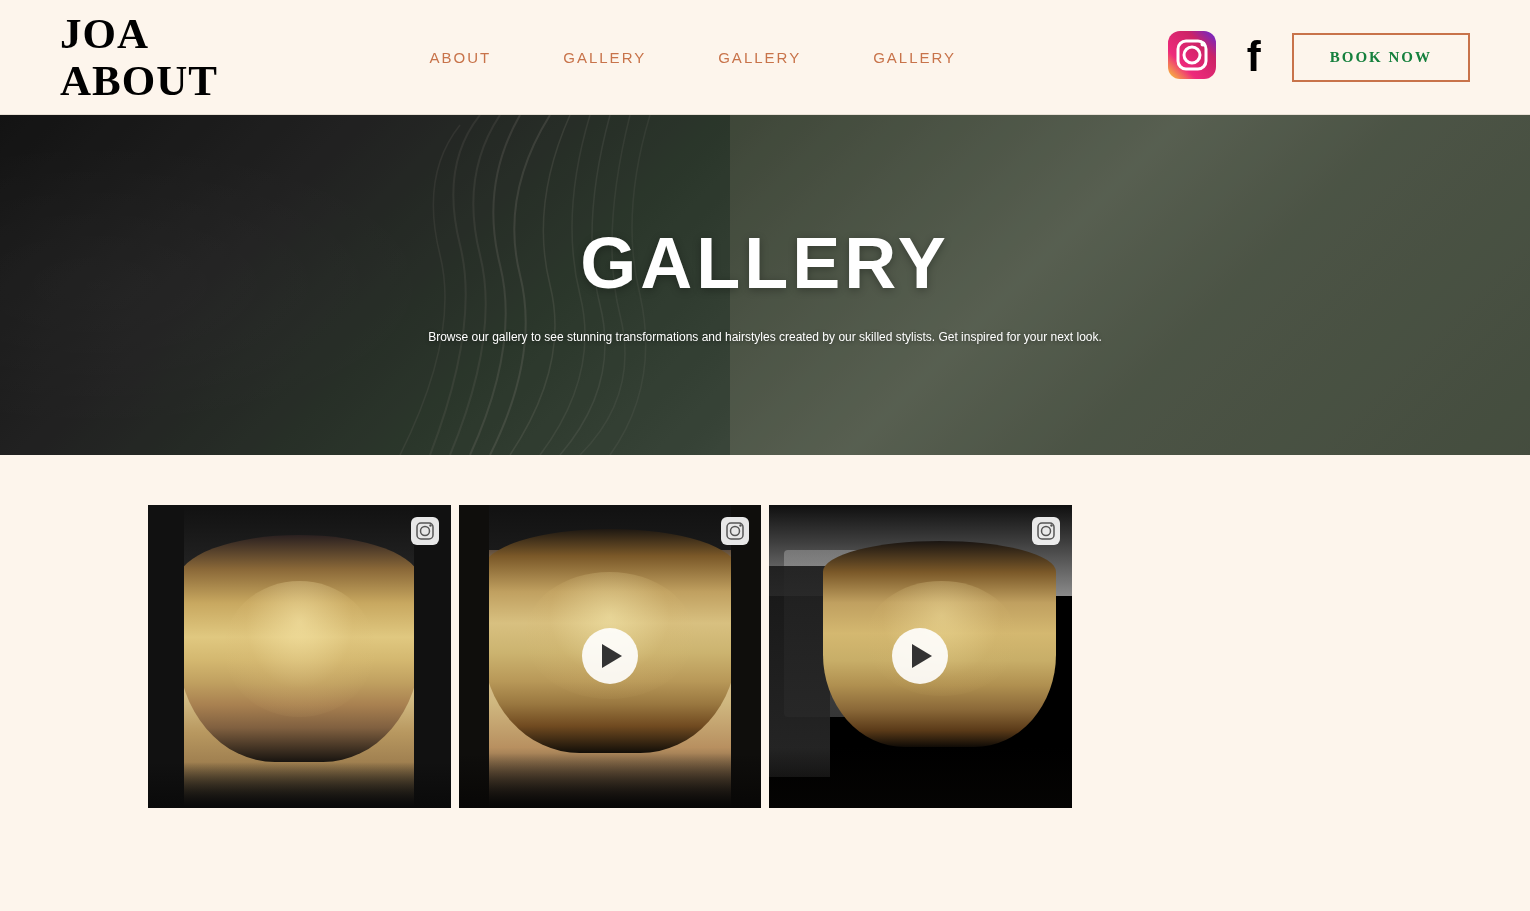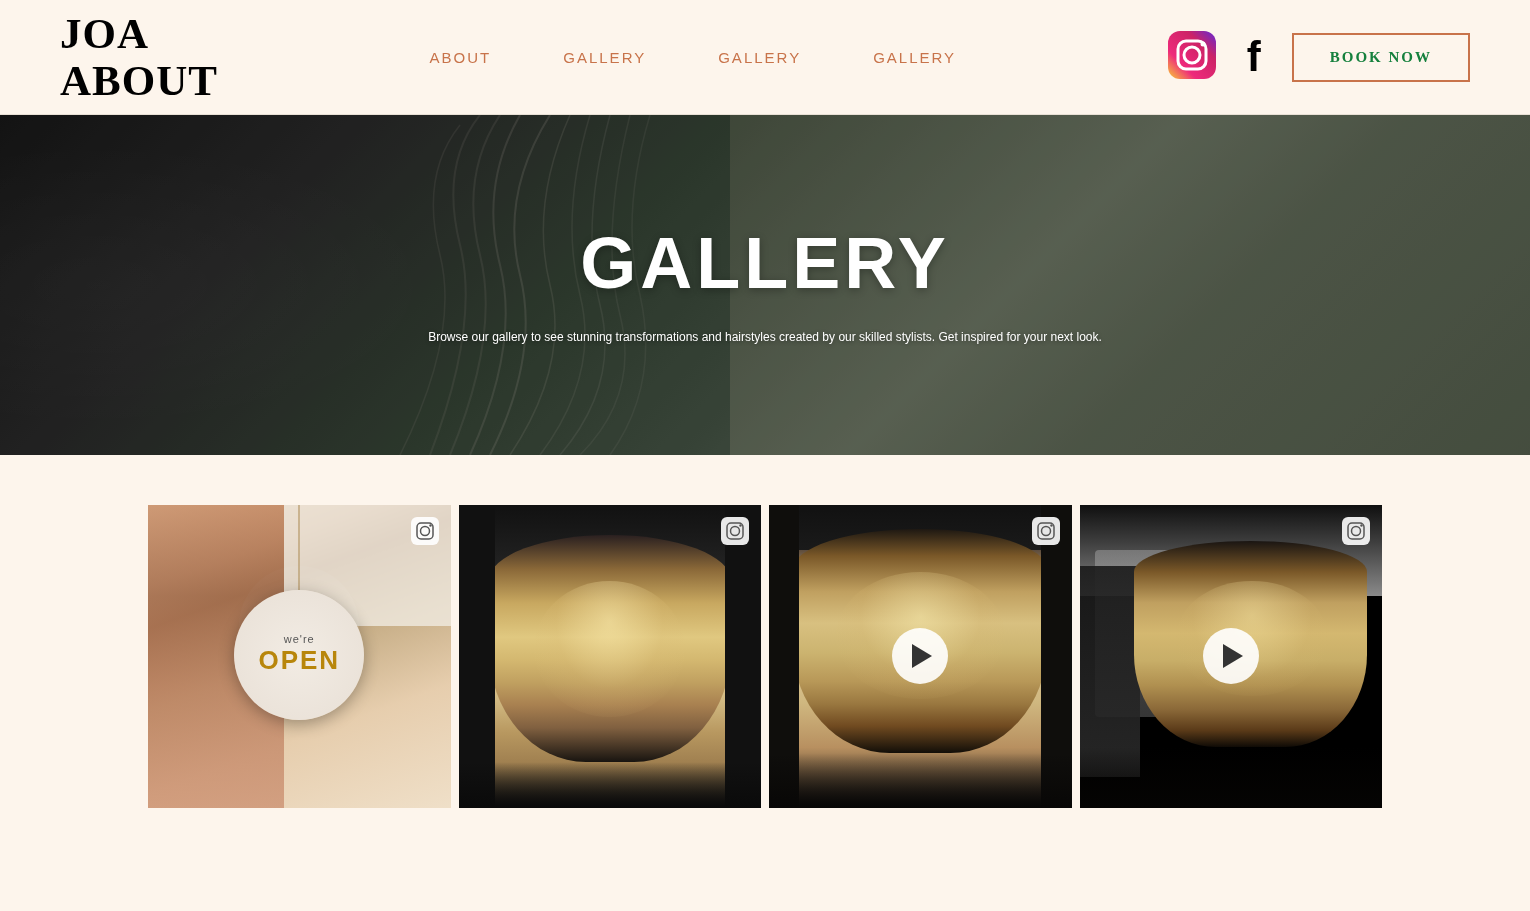--- a/index.html
+++ b/index.html
@@ -385,129 +385,103 @@
 
   <div class="hero-content">
     <h1 class="hero-title">GALLERY</h1>
     <p class="hero-subtitle">Browse our gallery to see stunning transformations and hairstyles created by our skilled stylists. Get inspired for your next look.</p>
   </div>
 </section>
 
 <section class="gallery-section">
   <div class="gallery-grid">
 
+
     <div class="gallery-item">
-      <div class="gallery-item-inner photo-1">
-
-        <div style="position:absolute; inset:0; background: linear-gradient(160deg, #f0d8b8 0%, #c8a080 20%, #a07858 30%, #d0b890 50%, #e8d0b0 70%, #f0e0c8 100%); opacity:0.9;"></div>
-
-        <div style="position:absolute; left:0; top:0; width:45%; height:100%; background: linear-gradient(180deg, #c0805a 0%, #a06848 30%, #b87858 60%, #c88868 100%); opacity:0.7;"></div>
-
-        <div style="position:absolute; right:0; top:0; width:55%; height:40%; background: rgba(240,235,225,0.8);"></div>
-
-        <div class="sign-string"></div>
-
-        <div class="hanging-sign">
-          <span class="we-are-text">we're</span>
-          <span class="open-text">OPEN</span>
+      <div class="gallery-item-inner photo-2">
+        <div style="position:absolute; inset:0;">
+
+          <div style="position:absolute; top:0; left:0; right:0; height:20%; background: linear-gradient(180deg, #111 0%, #222 100%);"></div>
+
+          <div style="position:absolute; top:10%; left:10%; right:10%; bottom:15%; background: linear-gradient(180deg, #2a2020 0%, #8a6838 15%, #c8a860 30%, #e0c880 45%, #d4b870 55%, #c0a060 65%, #a88050 75%, #806040 85%, #181410 100%); border-radius: 50% 50% 40% 40% / 20% 20% 50% 50%;"></div>
+
+          <div style="position:absolute; top:25%; left:25%; width:50%; height:45%; background: radial-gradient(ellipse at 50% 30%, rgba(255,240,180,0.5) 0%, rgba(220,190,120,0.2) 50%, transparent 80%); border-radius:50%;"></div>
+
+          <div style="position:absolute; top:0; left:0; width:12%; height:100%; background: #111;"></div>
+          <div style="position:absolute; top:0; right:0; width:12%; height:100%; background: #111;"></div>
+          <div style="position:absolute; bottom:0; left:0; right:0; height:15%; background: linear-gradient(0deg, #0a0a0a 0%, transparent 100%);"></div>
         </div>
 
         <div class="instagram-badge">
           <svg width="28" height="28" viewBox="0 0 28 28">
             <rect width="28" height="28" rx="6" fill="rgba(255,255,255,0.9)"></rect>
             <rect x="6" y="6" width="16" height="16" rx="4" fill="none" stroke="#555" stroke-width="1.5"></rect>
             <circle cx="14" cy="14" r="4.5" fill="none" stroke="#555" stroke-width="1.5"></circle>
             <circle cx="19.5" cy="8.5" r="1.2" fill="#555"></circle>
           </svg>
         </div>
       </div>
     </div>
 
     <div class="gallery-item">
-      <div class="gallery-item-inner photo-2">
+      <div class="gallery-item-inner photo-3">
         <div style="position:absolute; inset:0;">
 
-          <div style="position:absolute; top:0; left:0; right:0; height:20%; background: linear-gradient(180deg, #111 0%, #222 100%);"></div>
-
-          <div style="position:absolute; top:10%; left:10%; right:10%; bottom:15%; background: linear-gradient(180deg, #2a2020 0%, #8a6838 15%, #c8a860 30%, #e0c880 45%, #d4b870 55%, #c0a060 65%, #a88050 75%, #806040 85%, #181410 100%); border-radius: 50% 50% 40% 40% / 20% 20% 50% 50%;"></div>
-
-          <div style="position:absolute; top:25%; left:25%; width:50%; height:45%; background: radial-gradient(ellipse at 50% 30%, rgba(255,240,180,0.5) 0%, rgba(220,190,120,0.2) 50%, transparent 80%); border-radius:50%;"></div>
-
-          <div style="position:absolute; top:0; left:0; width:12%; height:100%; background: #111;"></div>
-          <div style="position:absolute; top:0; right:0; width:12%; height:100%; background: #111;"></div>
-          <div style="position:absolute; bottom:0; left:0; right:0; height:15%; background: linear-gradient(0deg, #0a0a0a 0%, transparent 100%);"></div>
+          <div style="position:absolute; top:0; left:0; right:0; height:15%; background: linear-gradient(180deg, #111 0%, #1a1a1a 100%);"></div>
+
+          <div style="position:absolute; top:8%; left:8%; right:8%; bottom:18%; background: linear-gradient(180deg, #1e1812 0%, #7a5828 12%, #c0a060 28%, #d8c080 42%, #ccb470 55%, #b89858 68%, #9a7840 78%, #704a20 88%, #120e08 100%); border-radius: 50% 50% 38% 38% / 18% 18% 48% 48%;"></div>
+
+          <div style="position:absolute; top:22%; left:22%; width:56%; height:42%; background: radial-gradient(ellipse at 50% 35%, rgba(255,245,185,0.45) 0%, rgba(215,185,115,0.18) 50%, transparent 80%); border-radius:50%;"></div>
+
+          <div style="position:absolute; top:0; left:0; width:10%; height:100%; background: #0f0e0c;"></div>
+          <div style="position:absolute; top:0; right:0; width:10%; height:100%; background: #0f0e0c;"></div>
+          <div style="position:absolute; bottom:0; left:0; right:0; height:18%; background: linear-gradient(0deg, #080706 0%, transparent 100%);"></div>
+        </div>
+
+        <div class="play-button">
+          <div class="play-triangle"></div>
         </div>
 
         <div class="instagram-badge">
           <svg width="28" height="28" viewBox="0 0 28 28">
             <rect width="28" height="28" rx="6" fill="rgba(255,255,255,0.9)"></rect>
             <rect x="6" y="6" width="16" height="16" rx="4" fill="none" stroke="#555" stroke-width="1.5"></rect>
             <circle cx="14" cy="14" r="4.5" fill="none" stroke="#555" stroke-width="1.5"></circle>
             <circle cx="19.5" cy="8.5" r="1.2" fill="#555"></circle>
           </svg>
         </div>
       </div>
     </div>
 
     <div class="gallery-item">
-      <div class="gallery-item-inner photo-3">
-        <div style="position:absolute; inset:0;">
-
-          <div style="position:absolute; top:0; left:0; right:0; height:15%; background: linear-gradient(180deg, #111 0%, #1a1a1a 100%);"></div>
-
-          <div style="position:absolute; top:8%; left:8%; right:8%; bottom:18%; background: linear-gradient(180deg, #1e1812 0%, #7a5828 12%, #c0a060 28%, #d8c080 42%, #ccb470 55%, #b89858 68%, #9a7840 78%, #704a20 88%, #120e08 100%); border-radius: 50% 50% 38% 38% / 18% 18% 48% 48%;"></div>
-
-          <div style="position:absolute; top:22%; left:22%; width:56%; height:42%; background: radial-gradient(ellipse at 50% 35%, rgba(255,245,185,0.45) 0%, rgba(215,185,115,0.18) 50%, transparent 80%); border-radius:50%;"></div>
-
-          <div style="position:absolute; top:0; left:0; width:10%; height:100%; background: #0f0e0c;"></div>
-          <div style="position:absolute; top:0; right:0; width:10%; height:100%; background: #0f0e0c;"></div>
-          <div style="position:absolute; bottom:0; left:0; right:0; height:18%; background: linear-gradient(0deg, #080706 0%, transparent 100%);"></div>
+      <div class="gallery-item-inner photo-4">
+        <div style="position:absolute; inset:0; background: #000;">
+
+          <div style="position:absolute; top:0; left:0; right:0; height:30%; background: linear-gradient(180deg, #111 0%, #444 40%, #999 100%); opacity:0.9;"></div>
+
+          <div style="position:absolute; top:15%; left:5%; right:35%; height:55%; background: linear-gradient(180deg, #bbb 0%, #aaa 50%, #888 100%); opacity:0.4; border-radius: 4px;"></div>
+
+          <div style="position:absolute; top:20%; left:0; width:20%; height:70%; background: linear-gradient(180deg, #1a1a1a 0%, #2a2a2a 100%); opacity:0.9;"></div>
+
+          <div style="position:absolute; top:12%; left:18%; right:5%; bottom:20%; background: linear-gradient(180deg, #1a1512 0%, #7a5828 15%, #c0a060 30%, #d4b870 45%, #c8ae68 58%, #b09050 70%, #8a6838 82%, #5a3a18 92%, #0f0b06 100%); border-radius: 50% 50% 35% 35% / 15% 15% 45% 45%;"></div>
+
+          <div style="position:absolute; top:25%; left:32%; width:50%; height:38%; background: radial-gradient(ellipse at 50% 30%, rgba(255,240,175,0.4) 0%, rgba(210,180,110,0.15) 55%, transparent 80%); border-radius:50%;"></div>
+
+          <div style="position:absolute; bottom:0; left:0; right:0; height:20%; background: linear-gradient(0deg, #050403 0%, transparent 100%);"></div>
         </div>
 
         <div class="play-button">
           <div class="play-triangle"></div>
         </div>
 
         <div class="instagram-badge">
           <svg width="28" height="28" viewBox="0 0 28 28">
             <rect width="28" height="28" rx="6" fill="rgba(255,255,255,0.9)"></rect>
             <rect x="6" y="6" width="16" height="16" rx="4" fill="none" stroke="#555" stroke-width="1.5"></rect>
             <circle cx="14" cy="14" r="4.5" fill="none" stroke="#555" stroke-width="1.5"></circle>
             <circle cx="19.5" cy="8.5" r="1.2" fill="#555"></circle>
           </svg>
         </div>
       </div>
     </div>
 
-    <div class="gallery-item">
-      <div class="gallery-item-inner photo-4">
-        <div style="position:absolute; inset:0; background: #000;">
-
-          <div style="position:absolute; top:0; left:0; right:0; height:30%; background: linear-gradient(180deg, #111 0%, #444 40%, #999 100%); opacity:0.9;"></div>
-
-          <div style="position:absolute; top:15%; left:5%; right:35%; height:55%; background: linear-gradient(180deg, #bbb 0%, #aaa 50%, #888 100%); opacity:0.4; border-radius: 4px;"></div>
-
-          <div style="position:absolute; top:20%; left:0; width:20%; height:70%; background: linear-gradient(180deg, #1a1a1a 0%, #2a2a2a 100%); opacity:0.9;"></div>
-
-          <div style="position:absolute; top:12%; left:18%; right:5%; bottom:20%; background: linear-gradient(180deg, #1a1512 0%, #7a5828 15%, #c0a060 30%, #d4b870 45%, #c8ae68 58%, #b09050 70%, #8a6838 82%, #5a3a18 92%, #0f0b06 100%); border-radius: 50% 50% 35% 35% / 15% 15% 45% 45%;"></div>
-
-          <div style="position:absolute; top:25%; left:32%; width:50%; height:38%; background: radial-gradient(ellipse at 50% 30%, rgba(255,240,175,0.4) 0%, rgba(210,180,110,0.15) 55%, transparent 80%); border-radius:50%;"></div>
-
-          <div style="position:absolute; bottom:0; left:0; right:0; height:20%; background: linear-gradient(0deg, #050403 0%, transparent 100%);"></div>
-        </div>
-
-        <div class="play-button">
-          <div class="play-triangle"></div>
-        </div>
-
-        <div class="instagram-badge">
-          <svg width="28" height="28" viewBox="0 0 28 28">
-            <rect width="28" height="28" rx="6" fill="rgba(255,255,255,0.9)"></rect>
-            <rect x="6" y="6" width="16" height="16" rx="4" fill="none" stroke="#555" stroke-width="1.5"></rect>
-            <circle cx="14" cy="14" r="4.5" fill="none" stroke="#555" stroke-width="1.5"></circle>
-            <circle cx="19.5" cy="8.5" r="1.2" fill="#555"></circle>
-          </svg>
-        </div>
-      </div>
-    </div>
-
   </div>
 </section>
 
 </body></html>

